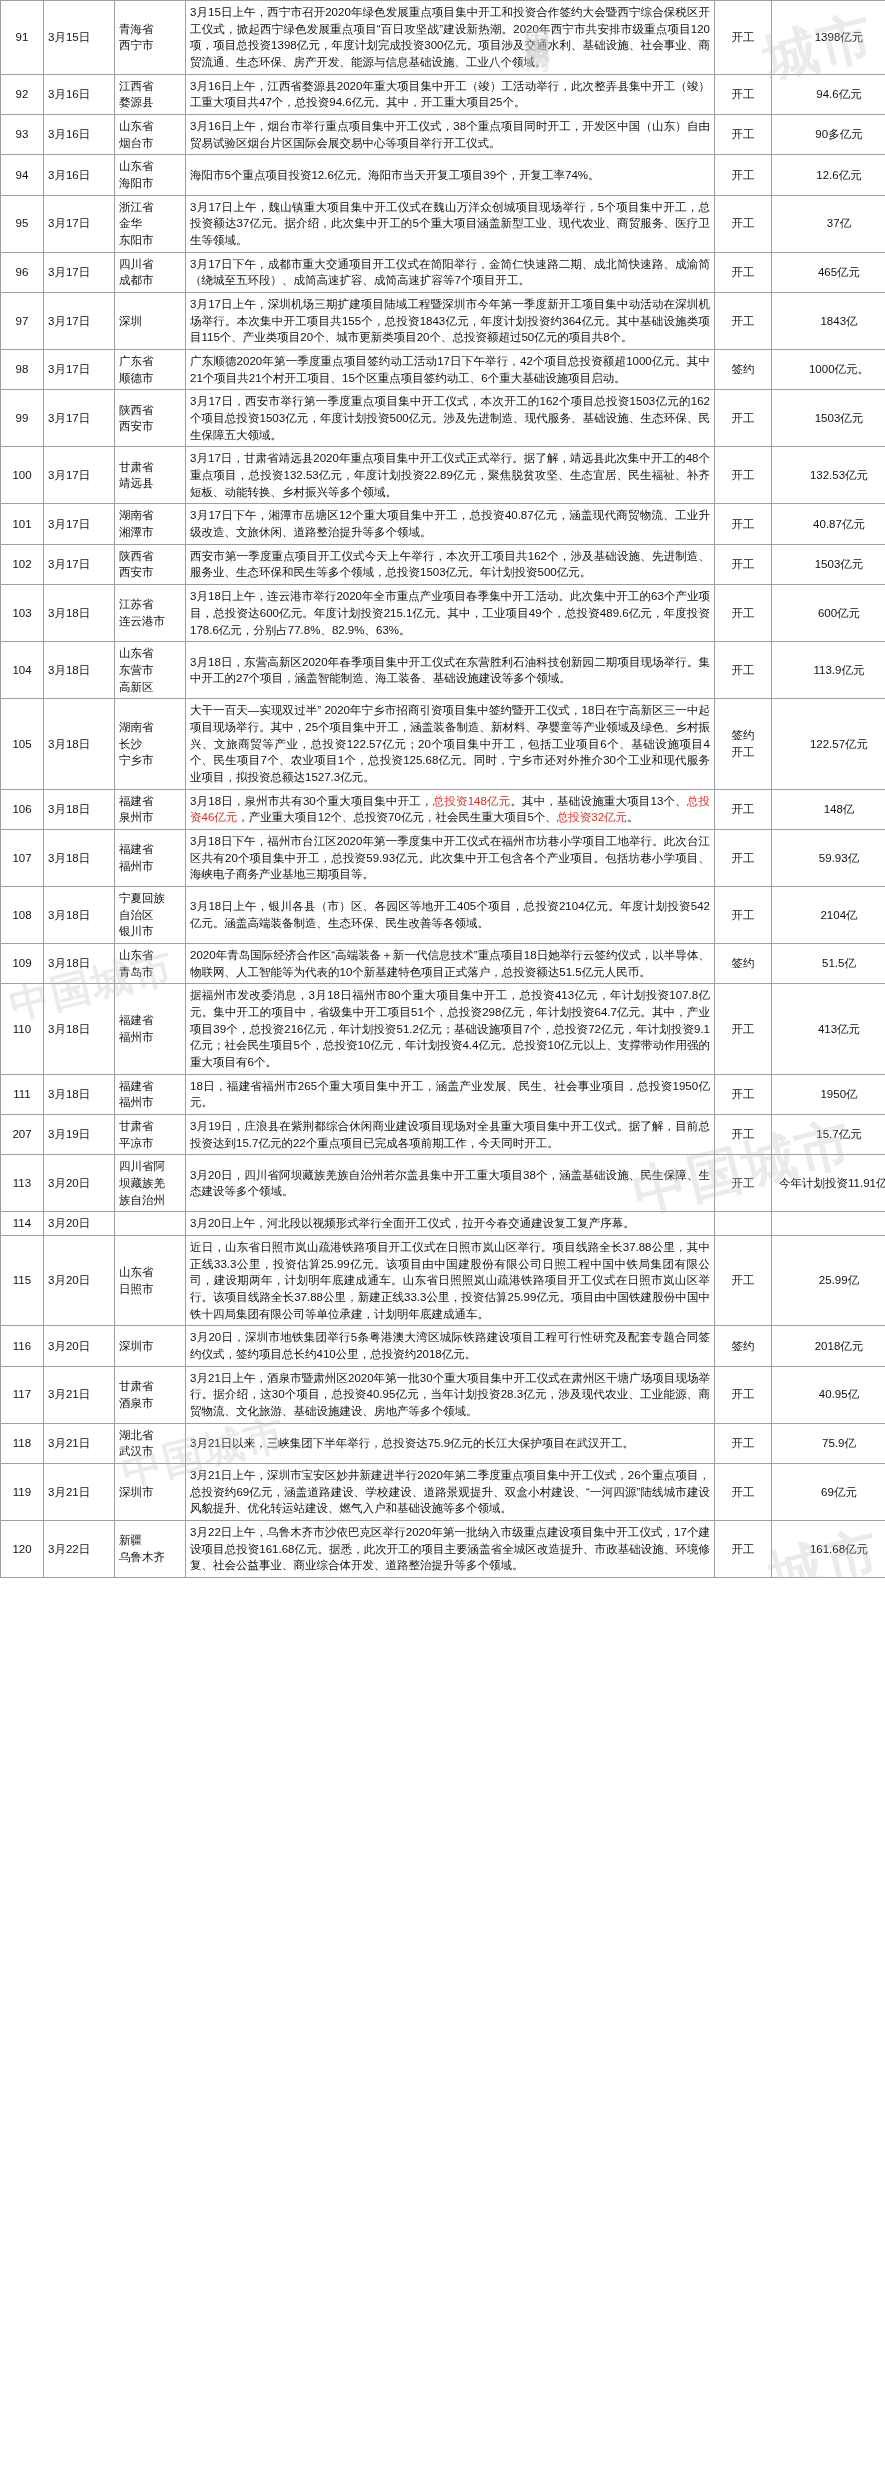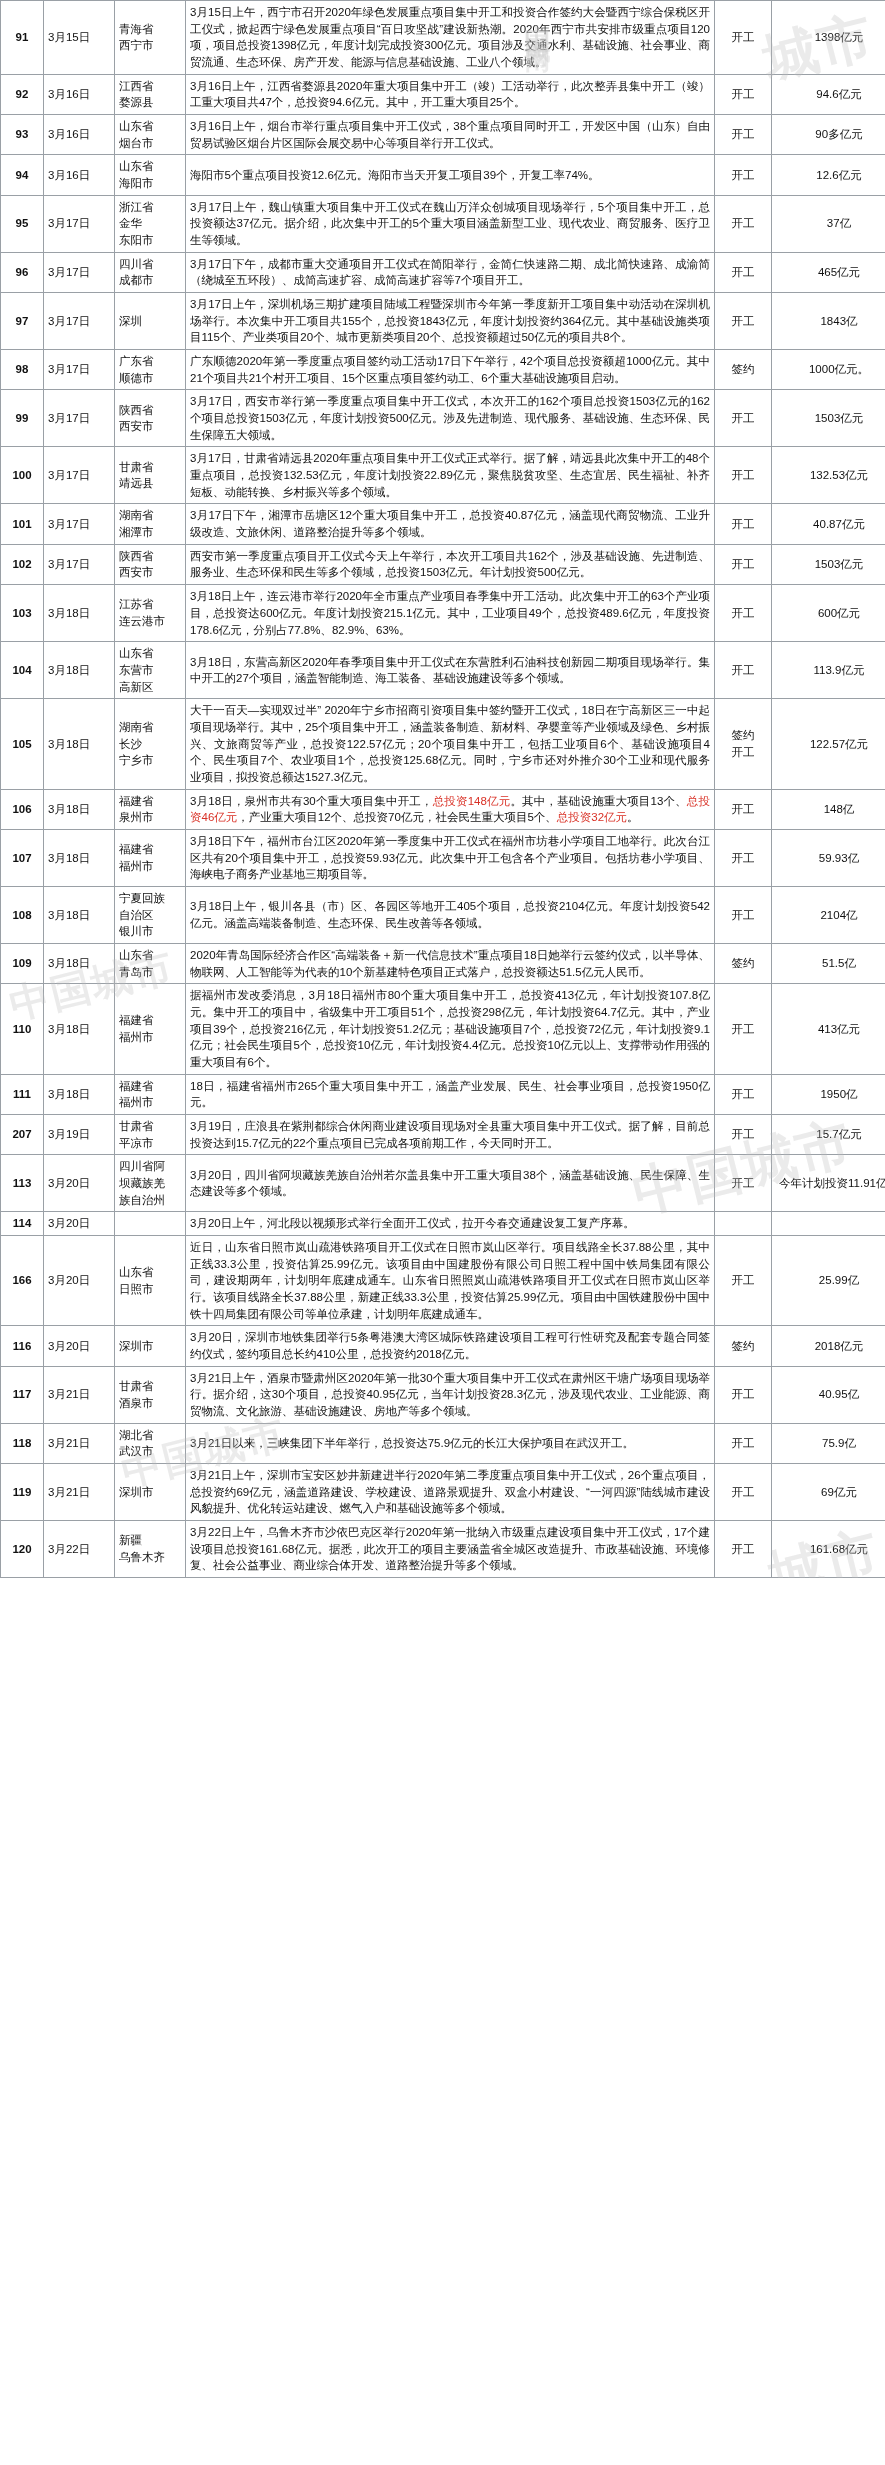--- a/index.html
+++ b/index.html
@@ -26,21 +26,21 @@
     padding: 3px 4px;
     vertical-align: middle;
     font-size: 11.5px;
     line-height: 1.45;
     color: #111111;
     background: #ffffff;
   }
   td.col-no {
     width: 34px;
     text-align: center;
-    font-weight: bold;
+    font-weight: normal;
     font-size: 13px;
   }
   td.col-date {
     width: 62px;
     font-size: 11.5px;
   }
   td.col-region {
     width: 62px;
     font-size: 11.5px;
   }
@@ -301,21 +301,21 @@
         </tr>
         <tr>
           <td class="col-no">114</td>
           <td class="col-date">3月20日</td>
           <td class="col-region"></td>
           <td class="col-desc">3月20日上午，河北段以视频形式举行全面开工仪式，拉开今春交通建设复工复产序幕。</td>
           <td class="col-type"></td>
           <td class="col-amount"></td>
         </tr>
         <tr>
-          <td class="col-no">166</td>
+          <td class="col-no">115</td>
           <td class="col-date">3月20日</td>
           <td class="col-region">山东省<br>日照市</td>
           <td class="col-desc">近日，山东省日照市岚山疏港铁路项目开工仪式在日照市岚山区举行。项目线路全长37.88公里，其中正线33.3公里，投资估算25.99亿元。该项目由中国建股份有限公司日照工程中国中铁局集团有限公司，建设期两年，计划明年底建成通车。山东省日照照岚山疏港铁路项目开工仪式在日照市岚山区举行。该项目线路全长37.88公里，新建正线33.3公里，投资估算25.99亿元。项目由中国铁建股份中国中铁十四局集团有限公司等单位承建，计划明年底建成通车。</td>
           <td class="col-type">开工</td>
           <td class="col-amount">25.99亿</td>
         </tr>
         <tr>
           <td class="col-no">116</td>
           <td class="col-date">3月20日</td>
           <td class="col-region">深圳市</td>

